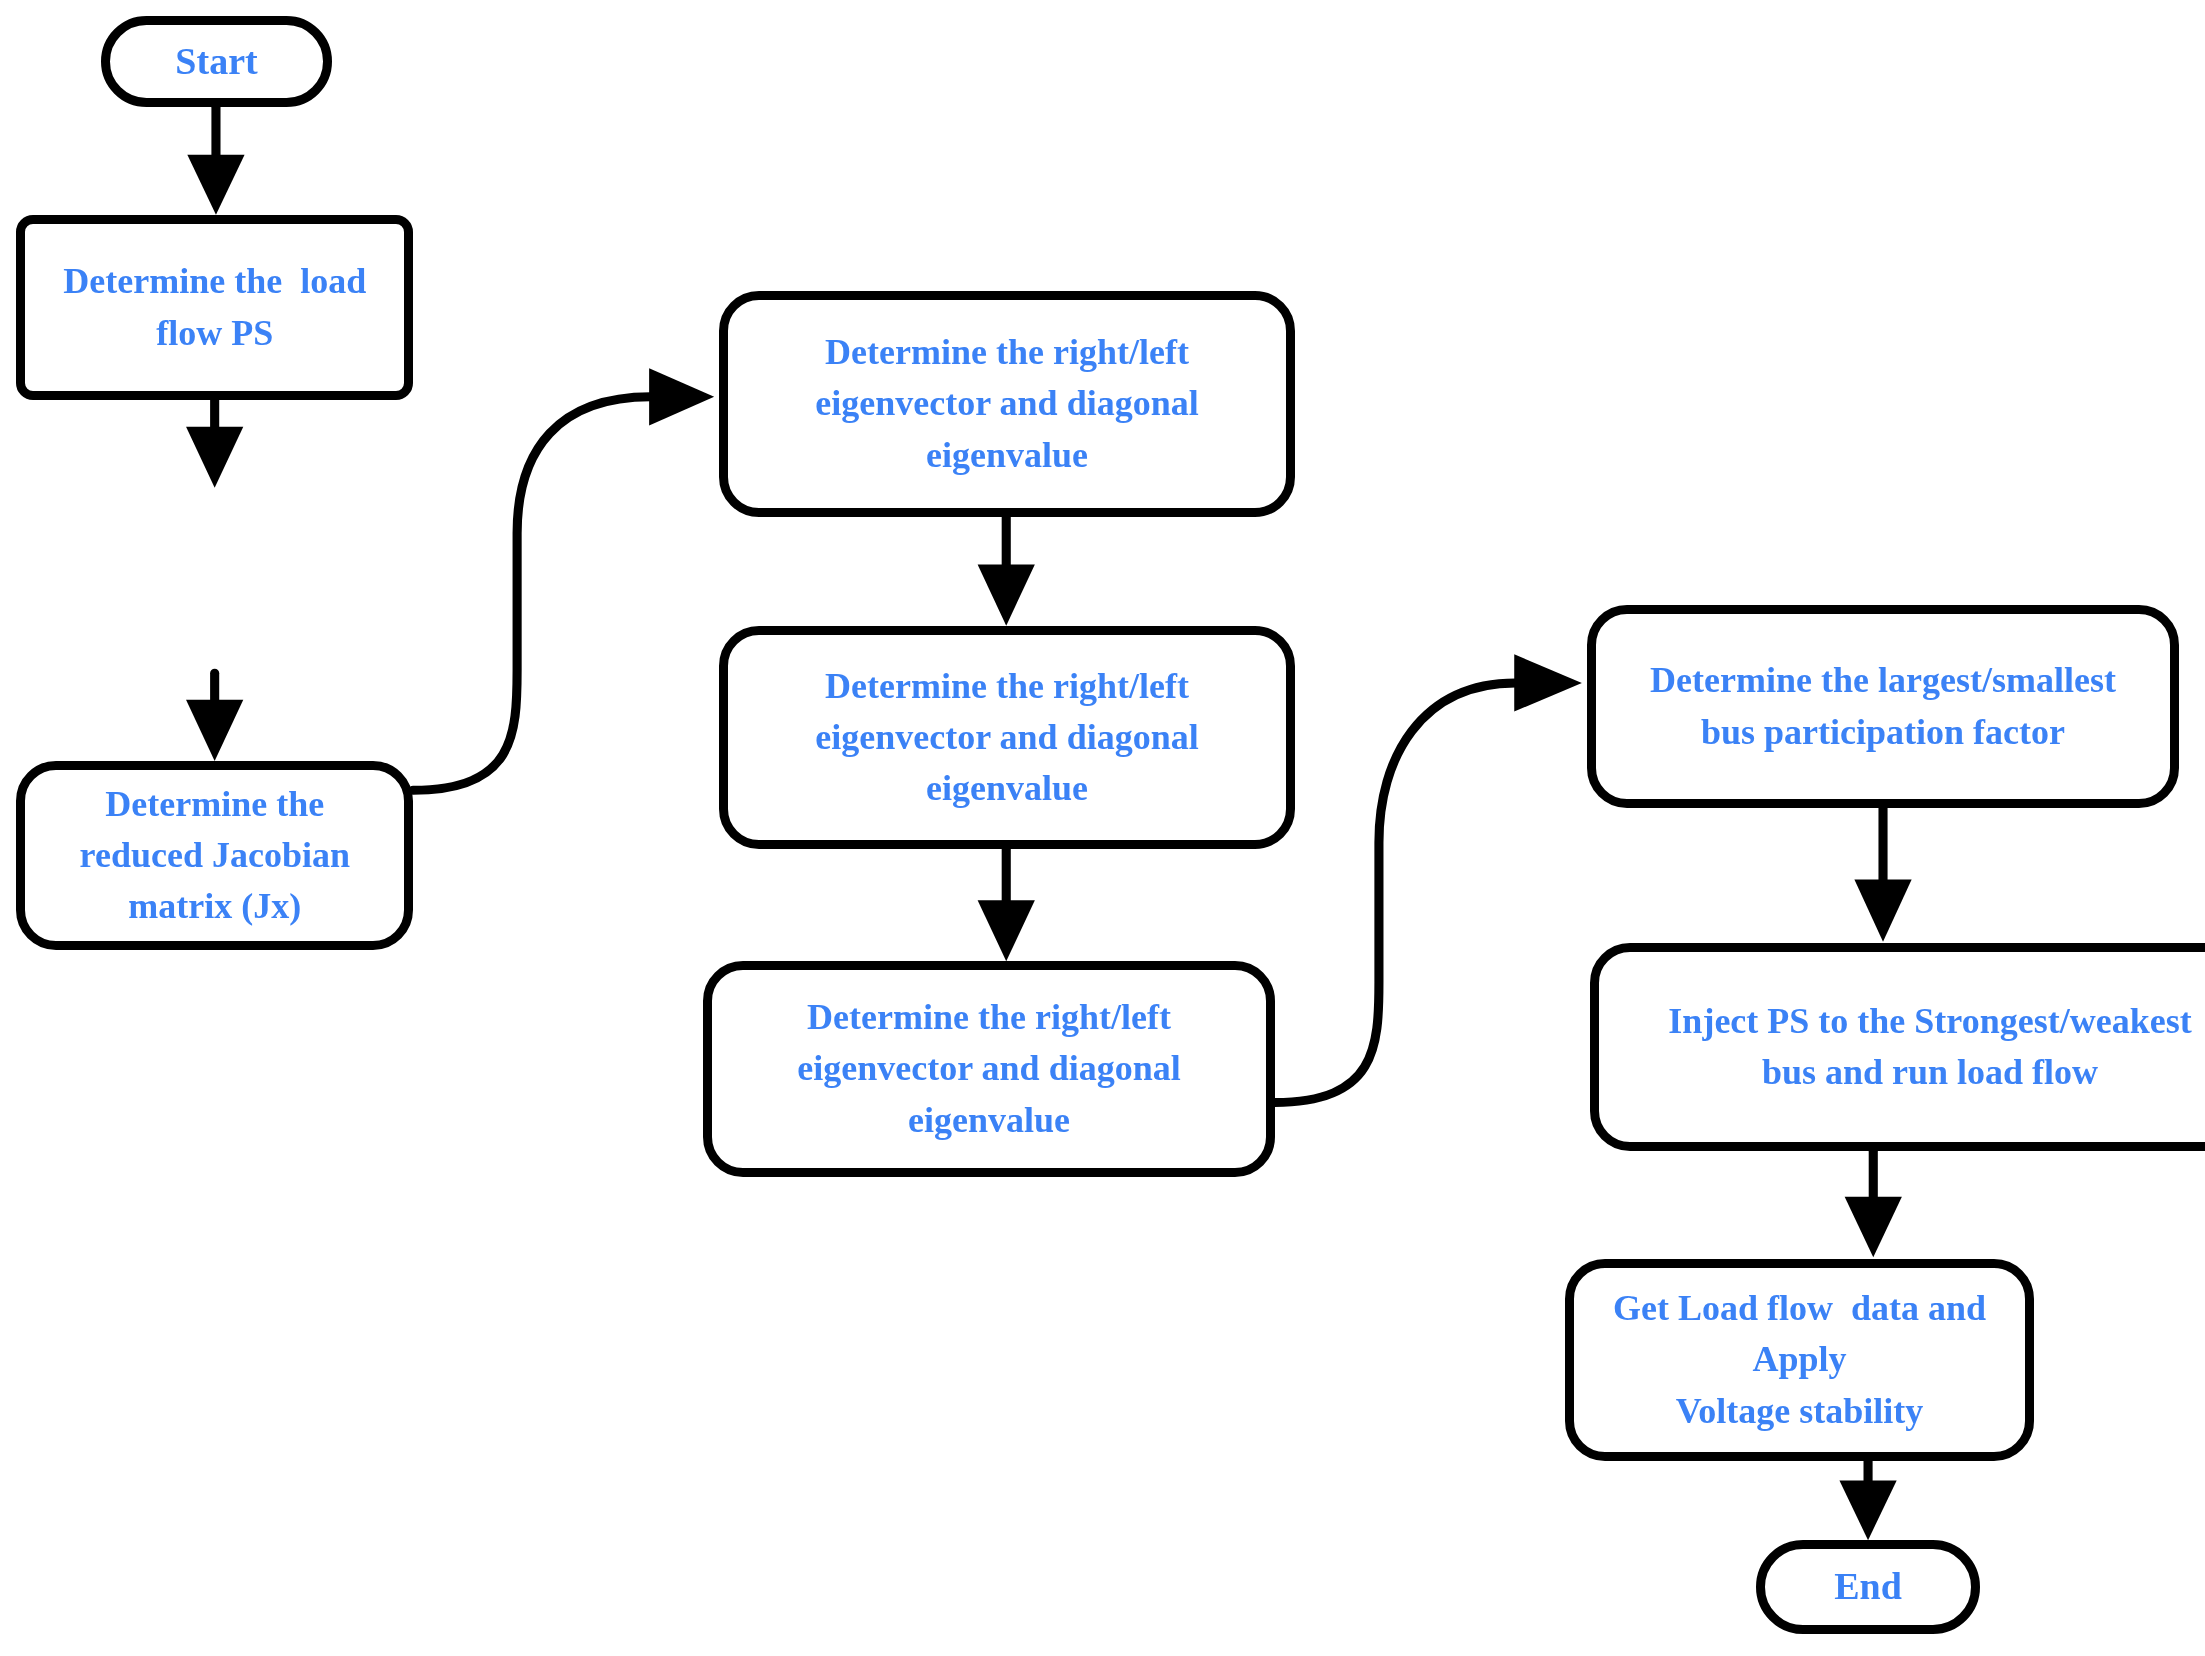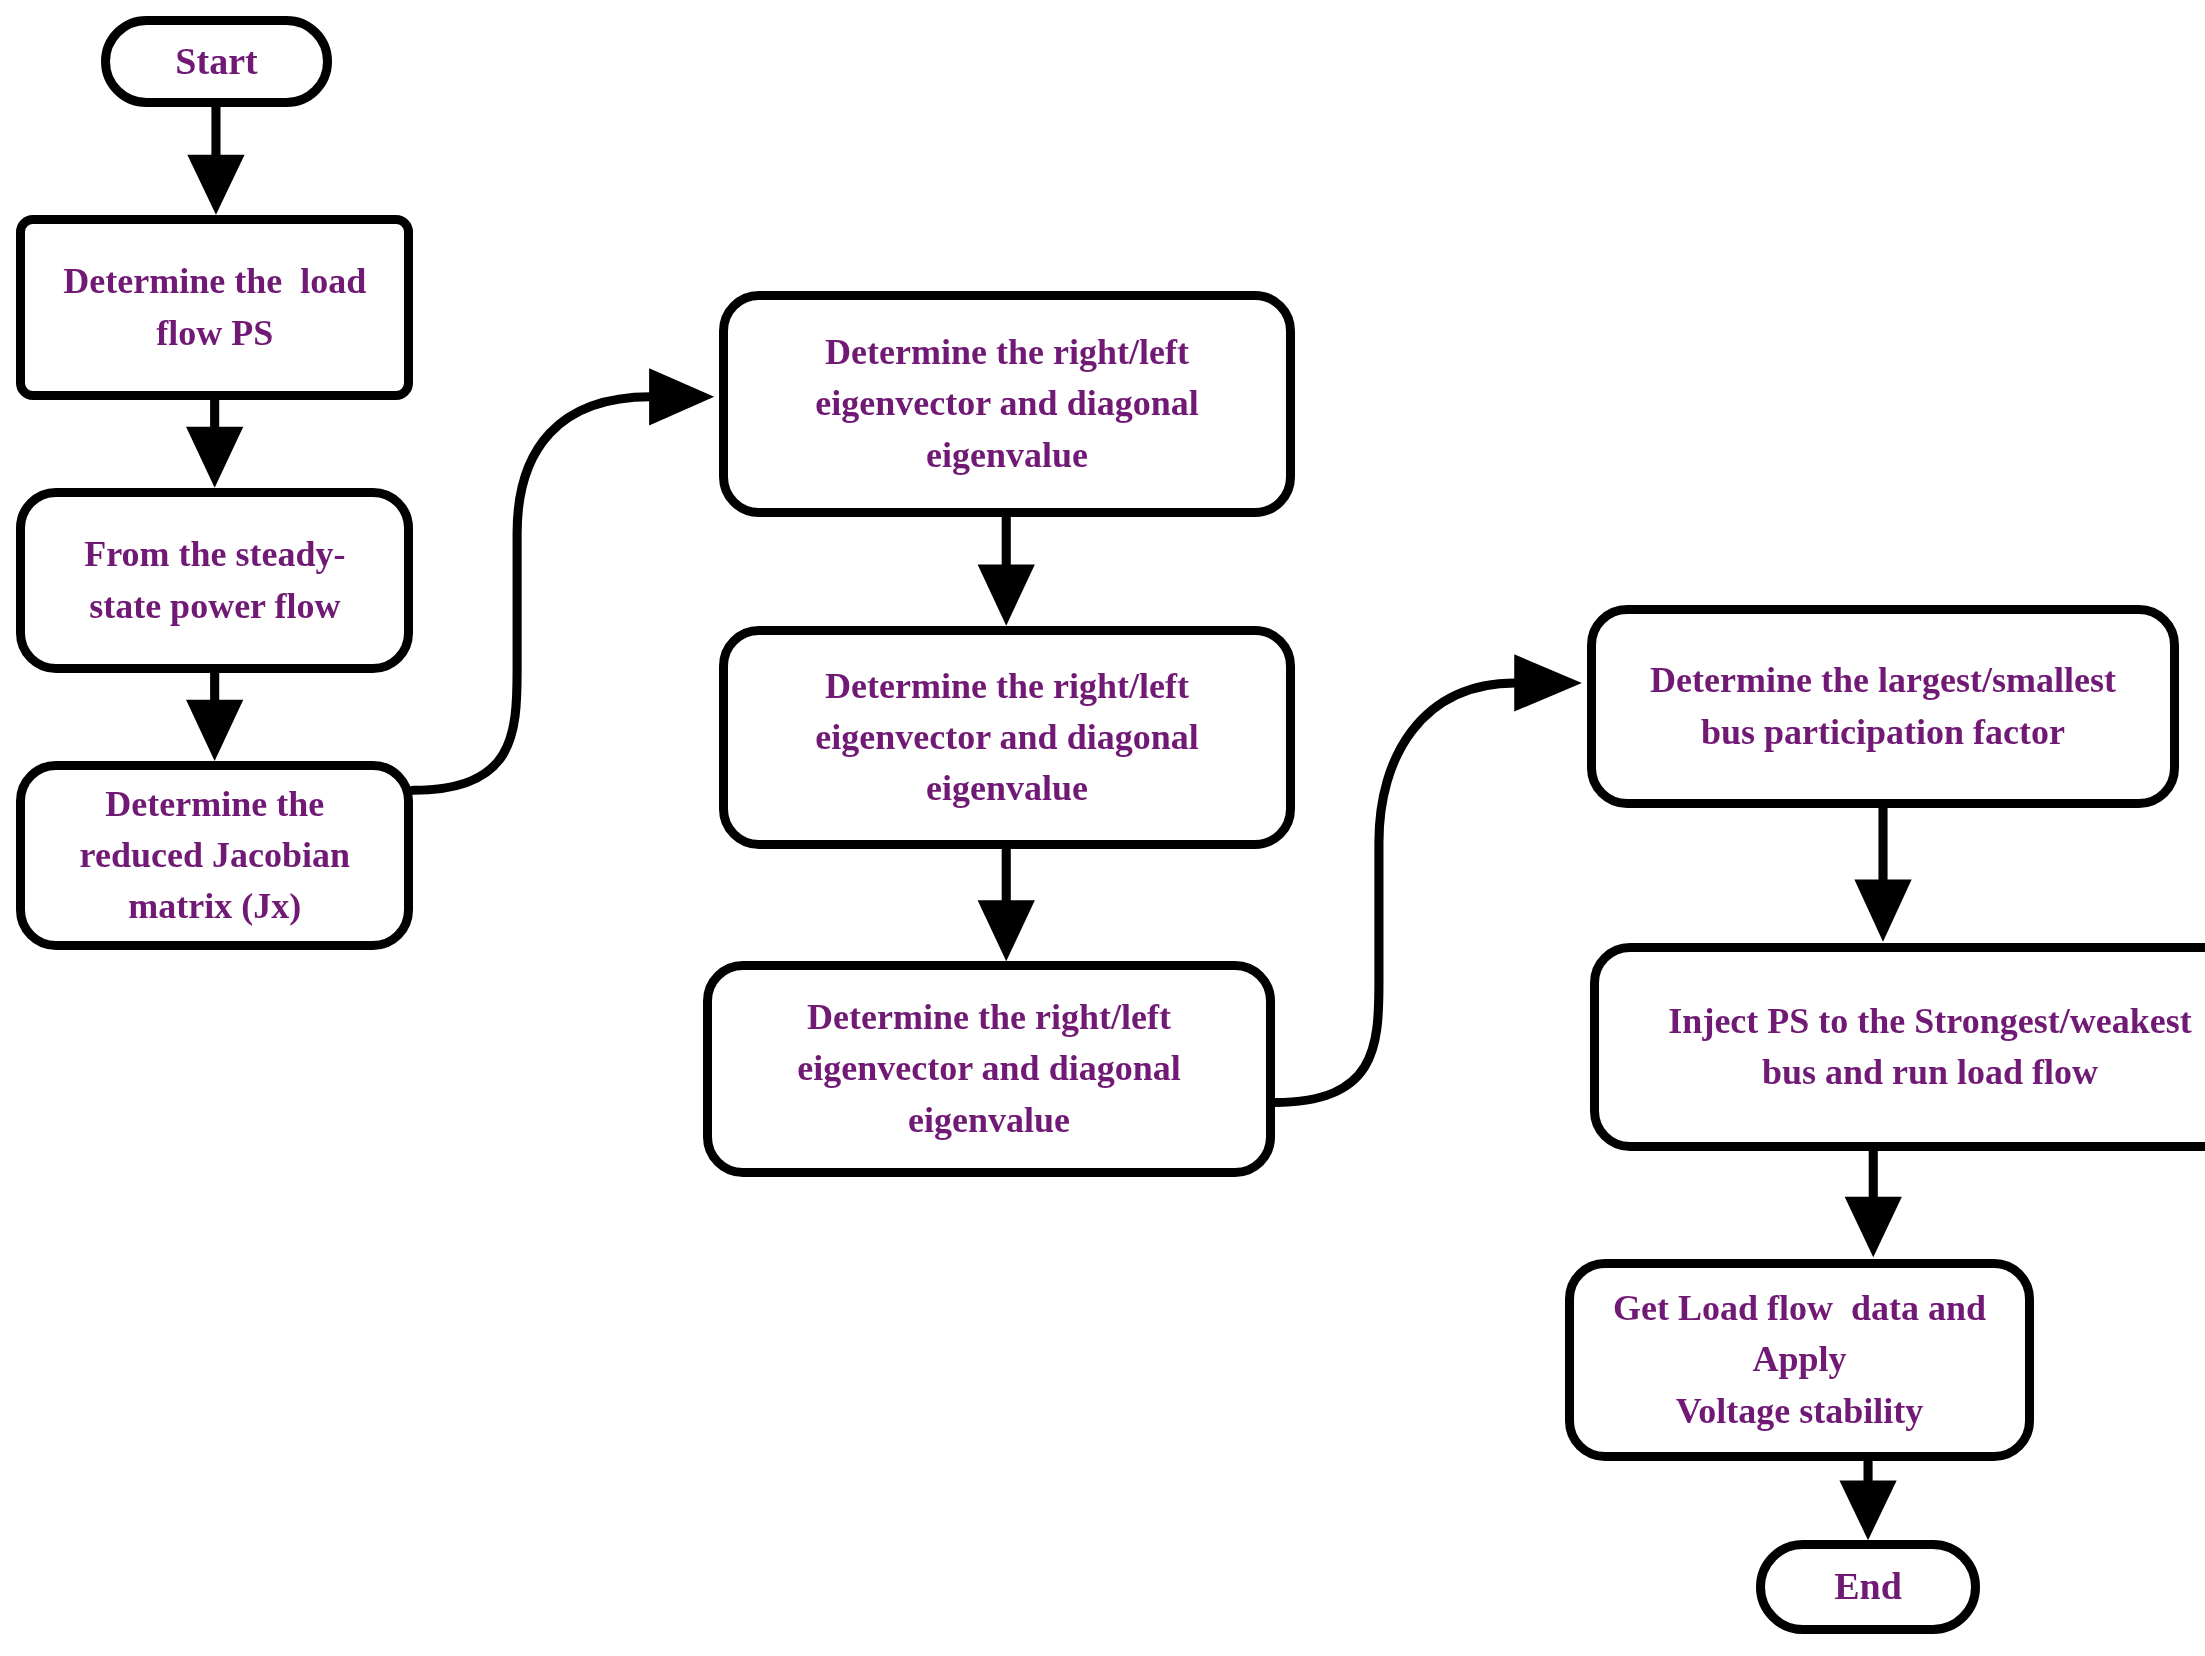--- a/index.html
+++ b/index.html
@@ -39,21 +39,21 @@
   .node {
     position: absolute;
     box-sizing: border-box;
     background: #ffffff;
     border: 9px solid #000000;
     border-radius: 40px;
     display: flex;
     align-items: center;
     justify-content: center;
     text-align: center;
-    color: #701a75;
+    color: #3b82f6;
     font-weight: 700;
     font-size: 36px;
     line-height: 1.42;
   }
   .node .node-label {
     white-space: pre-wrap;
     padding: 0 13px;
   }
   .terminator {
     border-radius: 59px;
@@ -122,24 +122,20 @@
 
   <div class="node terminator" style="left:101px; top:16.3px; width:231px; height:91px;">
     <span class="node-label">Start</span>
   </div>
 
   <div class="node" style="left:16.3px; top:215px; width:397px; height:185px;border-radius:17px;">
     <span class="node-label">Determine the  load
 flow PS</span>
   </div>
 
-  <div class="node" style="left:16.3px; top:488px; width:397px; height:185px;">
-    <span class="node-label">From the steady-
-state power flow</span>
-  </div>
 
   <div class="node" style="left:16.3px; top:761px; width:397px; height:189px;">
     <span class="node-label">Determine the
 reduced Jacobian
 matrix (Jx)</span>
   </div>
 
   <div class="node" style="left:719px; top:291px; width:576px; height:226px;">
     <span class="node-label">Determine the right/left
 eigenvector and diagonal

